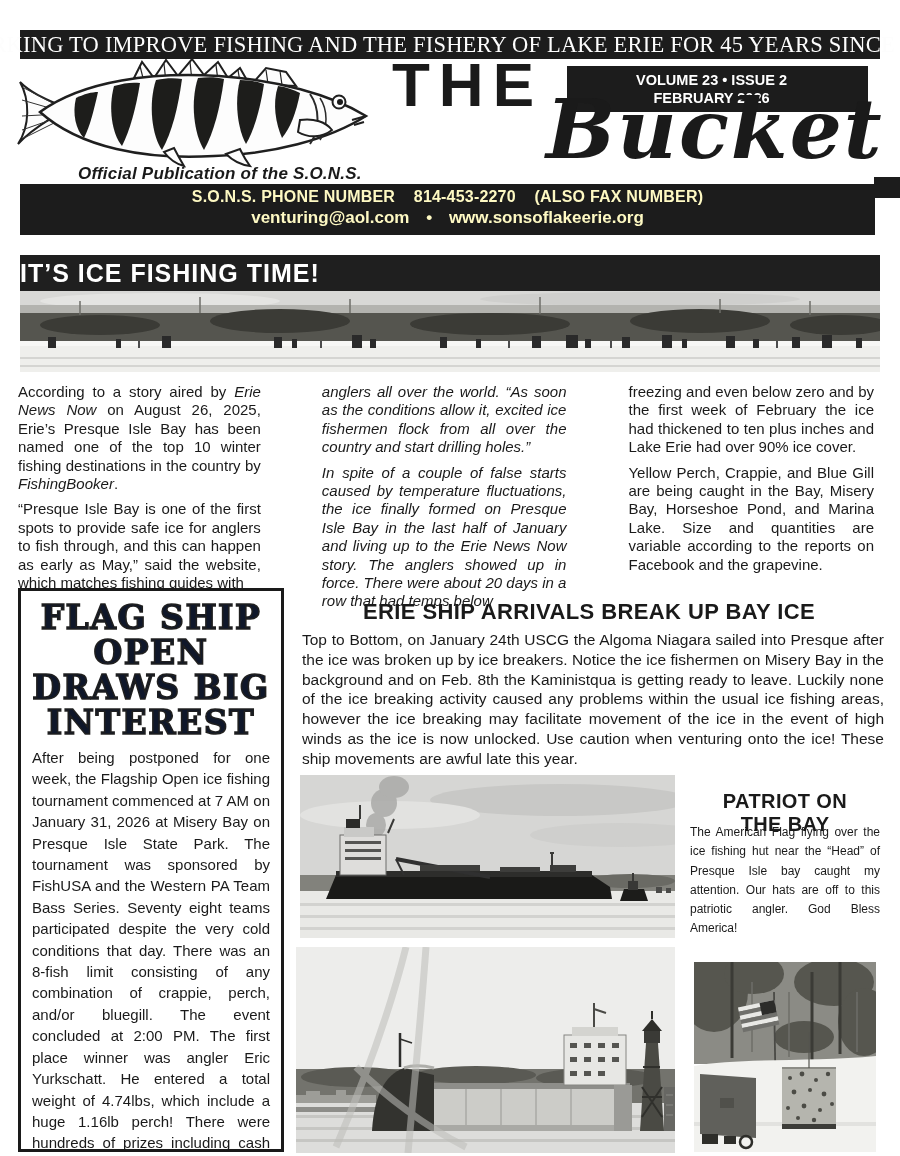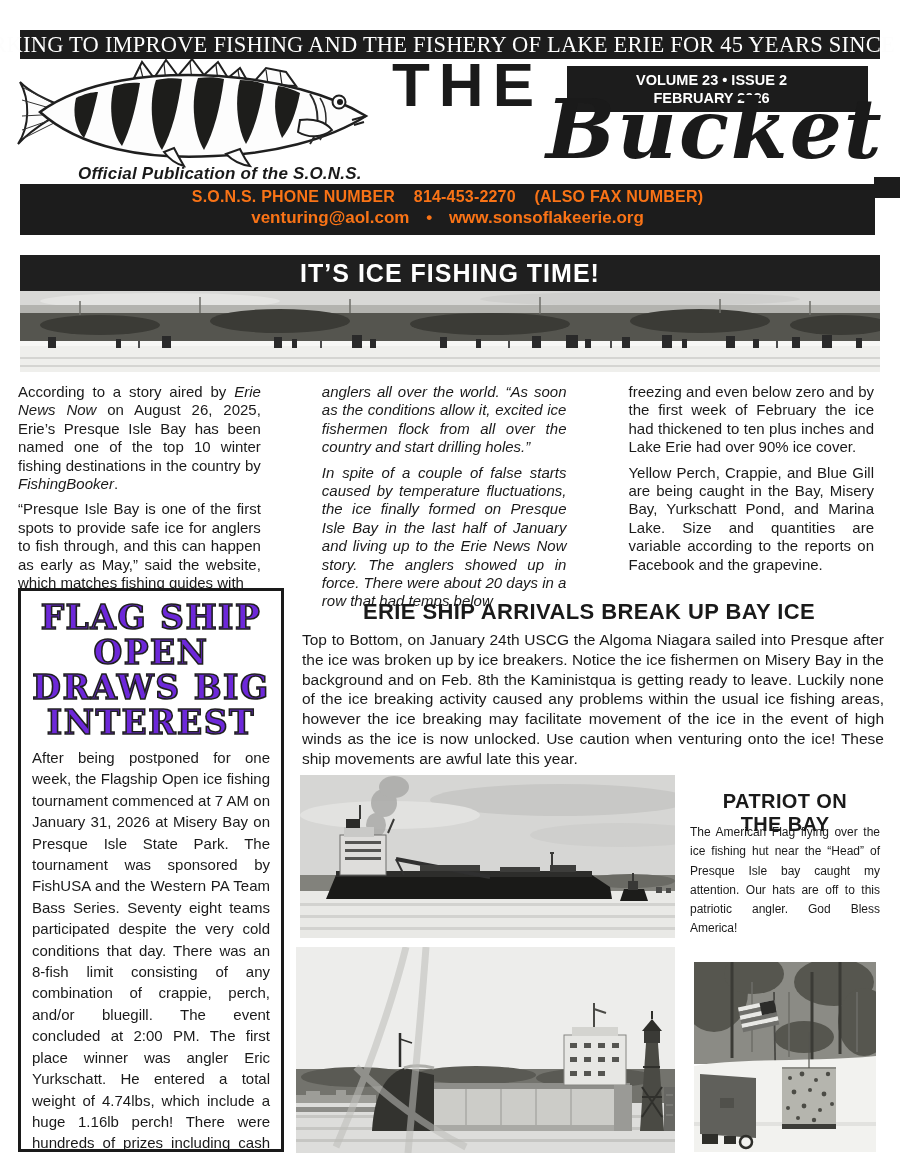--- a/index.html
+++ b/index.html
@@ -27,54 +27,54 @@
     left:567px; top:66px; width:301px; height:46px; background:#1c1c1c; color:#fff;
     text-align:center; padding:5px 12px 0 0; font-weight:bold; font-size:14.5px; line-height:18px;
   }
   .bucket-title {
     left:546px; top:84px; font-family:"DejaVu Serif", serif; font-style:italic; font-weight:bold;
     font-size:82px; line-height:1.1; letter-spacing:2px;
   }
 
   
   .contact-bar {
-    left:20px; top:184px; width:855px; height:51px; background:#1c1c1c; color:#f97316;
+    left:20px; top:184px; width:855px; height:51px; background:#1c1c1c; color:#fef9c3;
     text-align:center; font-weight:bold; padding-top:4px;
   }
   .contact-line1 { font-size:16px; letter-spacing:0.2px; }
   .contact-line1 .seg { margin:0 7px; }
   .contact-line2 { font-size:17px; margin-top:2px; }
   .contact-line2 .seg { margin:0 6px; }
   .edge-tab { left:874px; top:177px; width:26px; height:21px; background:#1c1c1c; }
 
   
   .ice-bar {
     left:20px; top:255px; width:860px; height:36px; background:#1f1f1f; color:#fff;
-    display:flex; align-items:center; justify-content:center;
+    display:flex; align-items:center; 
     font-size:25px; font-weight:bold; letter-spacing:1px;
   }
   .panorama { left:20px; top:291px; width:860px; height:81px; }
 
   
   .cols { left:18px; top:383px; width:856px; display:flex;gap:43px; }
   .col { font-size:15px; line-height:18.4px; text-align:justify; }
   .col p { margin-bottom:7px; }
   .c1 { width:272px; margin-right:18px; }
   .c2 { width:274px; margin-right:19px;font-style:italic; }
   .c3 { width:275px; }
   .it { font-style:italic; }
 
   
   .flag-box {
     left:18px; top:588px; width:266px; height:564px; border:3px solid #1a1a1a; background:#fff;
   }
   .flag-title {
     margin-top:9px; text-align:center; white-space:pre-line;
     font-family:"DejaVu Serif", serif; font-weight:bold; font-size:33px; line-height:35px;
-    letter-spacing:1.5px; color:#6d28d9; -webkit-text-stroke:1.6px #1f1f1f;
+    letter-spacing:1.5px; color:#0f172a; -webkit-text-stroke:1.6px #1f1f1f;
   }
   .flag-body {
     padding:7px 11px 0 11px; font-size:15px; line-height:21.4px; text-align:justify;
   }
 
   
   .lateship-head {
     left:298px; top:599px; width:582px; text-align:center;
     font-size:22px; font-weight:bold; letter-spacing:0.4px;
   }
@@ -243,21 +243,21 @@
     <div class="col c1">
       <p><span>According to a story aired by </span><span class="it">Erie News Now</span><span> on August 26, 2025, Erie’s Presque Isle Bay has been named one of the top 10 winter fishing destinations in the country by </span><span class="it">FishingBooker</span><span>.</span></p>
       <p>“Presque Isle Bay is one of the first spots to provide safe ice for anglers to fish through, and this can happen as early as May,” said the website, which matches fishing guides with</p>
     </div>
     <div class="col c2">
       <p>anglers all over the world. “As soon as the conditions allow it, excited ice fishermen flock from all over the country and start drilling holes.”</p>
       <p>In spite of a couple of false starts caused by temperature fluctuations, the ice finally formed on Presque Isle Bay in the last half of January and living up to the Erie News Now story. The anglers showed up in force. There were about 20 days in a row that had temps below</p>
     </div>
     <div class="col c3">
       <p>freezing and even below zero and by the first week of February the ice had thickened to ten plus inches and Lake Erie had over 90% ice cover.</p>
-      <p>Yellow Perch, Crappie, and Blue Gill are being caught in the Bay, Misery Bay, Yurkschatt Pond, and Marina Lake. Size and quantities are variable according to the reports on Facebook and the grapevine.</p>
+      <p>Yellow Perch, Crappie, and Blue Gill are being caught in the Bay, Misery Bay, Horseshoe Pond, and Marina Lake. Size and quantities are variable according to the reports on Facebook and the grapevine.</p>
     </div>
   </div>
 
   <div class="abs flag-box">
     <div class="flag-title">FLAG SHIP
 OPEN
 DRAWS BIG
 INTEREST</div>
     <div class="flag-body"><span>After being postponed for one week, the Flagship Open ice fishing tournament commenced at 7 AM on January 31, 2026 at Misery Bay on Presque Isle State Park. The tournament was sponsored by FishUSA and the Western PA Team Bass Series. Seventy eight teams participated despite the very cold conditions that day. There was an 8-fish limit consisting of any combination of crappie, perch, and/or bluegill. The event concluded at 2:00 PM. The first place winner was angler Eric Yurkschatt. He entered a total weight of 4.74lbs, which include a huge 1.16lb perch! There were hundreds of prizes including cash and fishing gear. Full results can be seen at: </span></div>
   </div>

